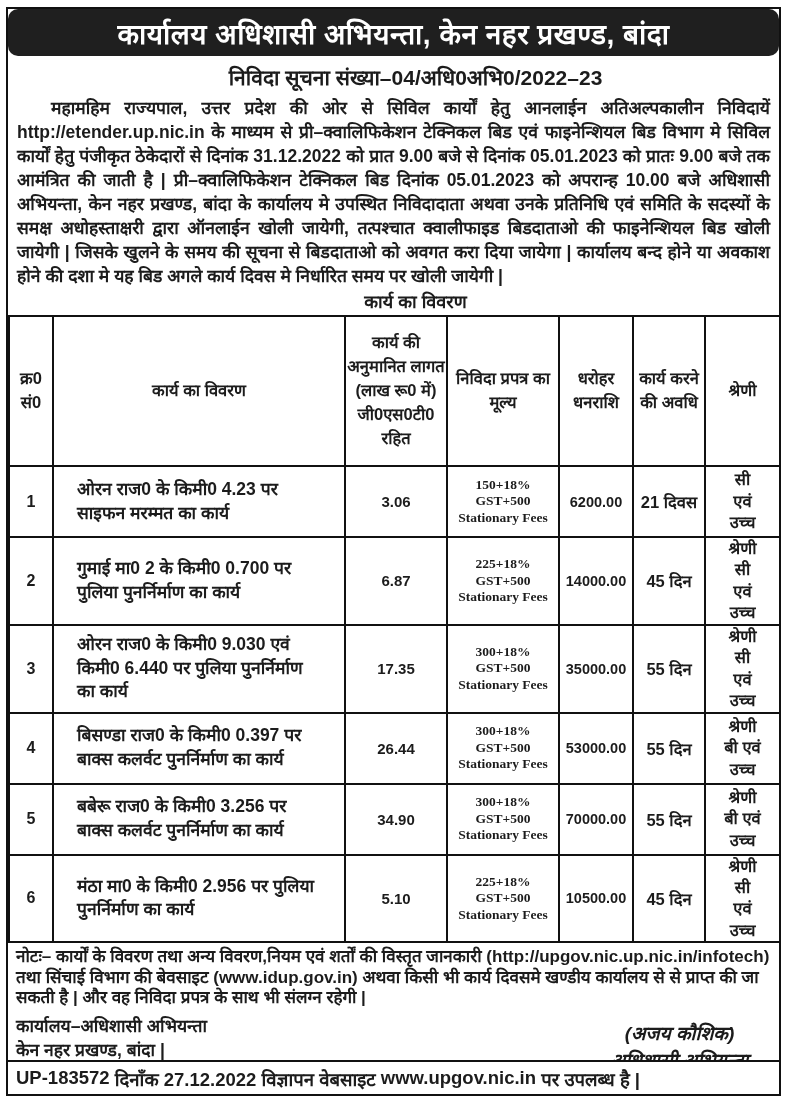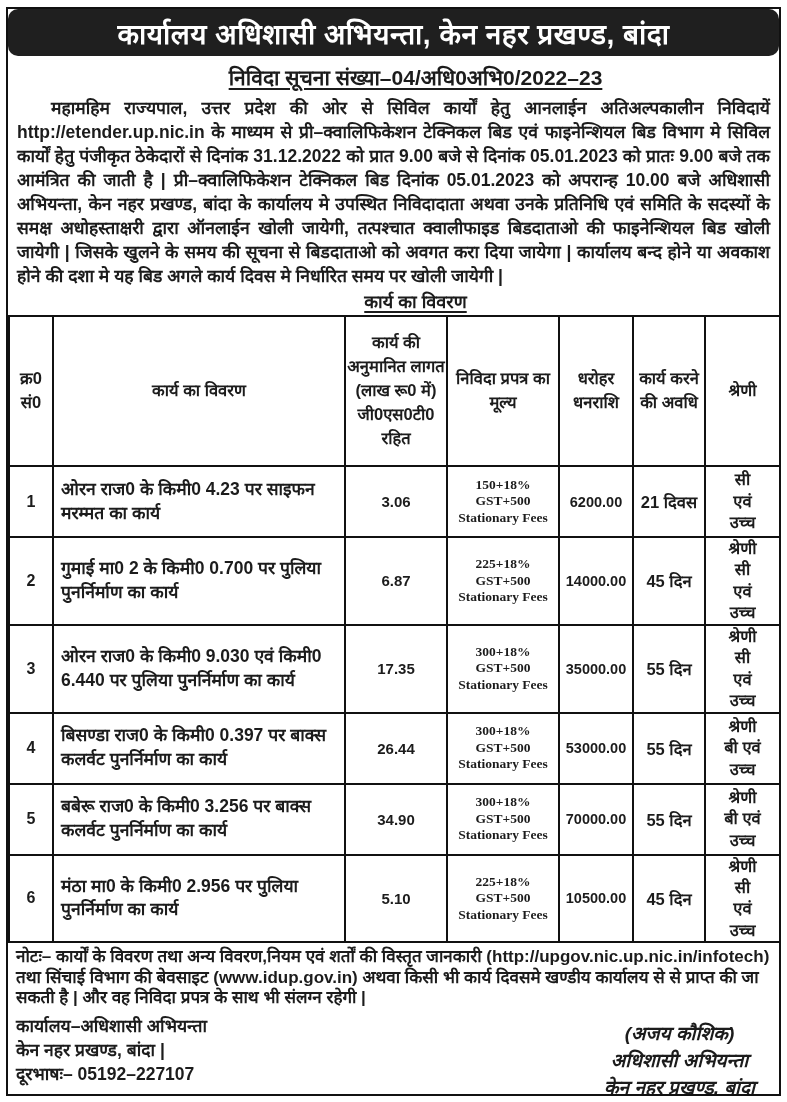--- a/index.html
+++ b/index.html
@@ -13,34 +13,34 @@
     position: absolute; left: 6px; top: 7px;
     width: 775px; height: 1089px;
     border: 2px solid #111; background: #fff; overflow: hidden;
   }
   .band {
     height: 47px; background: #1f1f1f; color: #fff;
     display: flex; align-items: center; justify-content: center;
     font-size: 28px; font-weight: bold; letter-spacing: 0.5px; border-radius: 10px;
   }
   .subtitle { text-align: center; padding: 7px 0 3px; font-size: 21px; font-weight: bold; }
-  .u { text-decoration: underline; text-underline-offset: 3px; text-decoration-thickness: 2px; margin-left: 44px; }
+  .u { text-underline-offset: 3px; text-decoration-thickness: 2px; margin-left: 44px; }
   .body-para {
     padding: 2px 9px 0; font-size: 17.5px; line-height: 24px;
     font-weight: 600; text-align: justify; text-indent: 34px;
   }
   .latin { font-family: "Liberation Sans", sans-serif; font-weight: bold; }
   .tbl-title { text-align: center; font-size: 18px; font-weight: bold; padding: 1px 0 2px; }
   table { width: 100%; border-collapse: collapse; table-layout: fixed; }
   th, td { border: 2px solid #111; vertical-align: middle; }
   th { font-size: 16.5px; font-weight: bold; padding: 12px 1px; line-height: 1.45; margin-top: 43px; }
   thead tr { height: 150px; }
   tbody tr { height: 71px; }
   td.sn  { text-align: center; font-weight: bold; font-size: 16px; }
-  td.desc { padding: 2px 7px; font-size: 17.5px; font-weight: 600; line-height: 1.35; text-align: left; }
+  td.desc { padding: 2px 23px; font-size: 17.5px; font-weight: 600; line-height: 1.35; text-align: left; }
   td.cost { text-align: center; font-weight: bold; font-size: 15px; font-family: "Liberation Sans", sans-serif; }
   td.fee  { text-align: center; font-family: "Liberation Serif", serif; font-weight: bold; font-size: 13.5px; line-height: 16.5px; }
   td.fee span { display: block; }
   td.emd  { text-align: center; font-weight: bold; font-size: 14.5px; font-family: "Liberation Sans", sans-serif; }
   td.dur  { text-align: center; font-weight: 600; font-size: 16.5px; }
   td.cat  { text-align: center; font-weight: 600; font-size: 16.5px; padding: 0 18px; line-height: 1.3; }
   .note { padding: 4px 8px 2px; font-size: 17px; line-height: 20.5px; font-weight: 600; text-align: left; }
   .sig { display: flex; justify-content: space-between; padding: 3px 8px 0; }
   .sig-left  { font-size: 17.5px; font-weight: bold; line-height: 24px; }
   .sig-right { font-size: 19px; font-weight: bold; line-height: 27px; text-align: center; margin-right: 16px; padding-top: 6px; font-style: italic; }
@@ -181,14 +181,15 @@
       <div>केन नहर प्रखण्ड, बांदा |</div>
       <div>दूरभाषः– 05192–227107</div>
     </div>
     <div class="sig-right">
       <div>(अजय कौशिक)</div>
       <div>अधिशासी अभियन्ता</div>
       <div>केन नहर प्रखण्ड, बांदा</div>
     </div>
   </div>
 
+  <div class="footer"><span class="latin">UP-183572</span><span> दिनाँक 27.12.2022 विज्ञापन वेबसाइट </span><span class="latin">www.upgov.nic.in</span><span> पर उपलब्ध है |</span></div>
 
 </div>
 
 </body></html>

